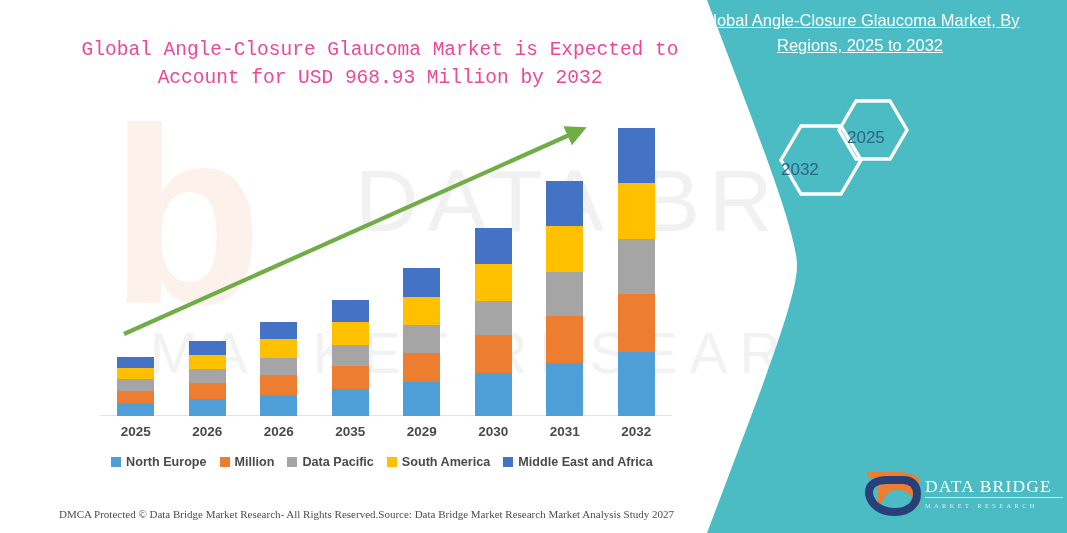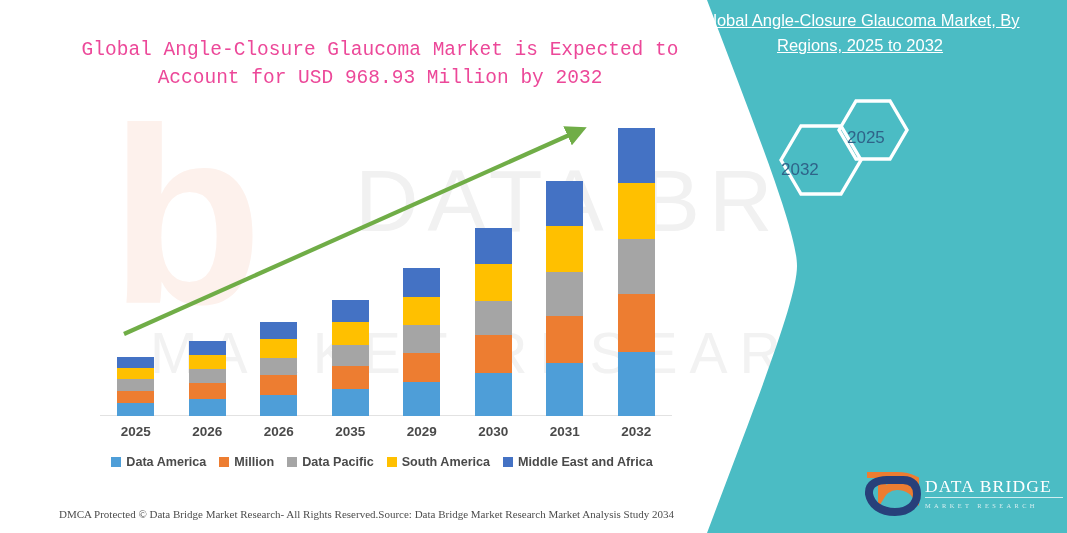--- a/index.html
+++ b/index.html
@@ -359,21 +359,21 @@
         <div class="x-label">2035</div>
         <div class="x-label">2029</div>
         <div class="x-label">2030</div>
         <div class="x-label">2031</div>
         <div class="x-label">2032</div>
       </div>
 
     <div class="legend" id="legend">
         <div class="legend-item">
           <span class="legend-swatch" style="background: rgb(78, 158, 216);"></span>
-          <span class="legend-label">Data America</span>
+          <span class="legend-label">North Europe</span>
         </div>
         <div class="legend-item">
           <span class="legend-swatch" style="background: rgb(237, 125, 49);"></span>
           <span class="legend-label">Million</span>
         </div>
         <div class="legend-item">
           <span class="legend-swatch" style="background: rgb(165, 165, 165);"></span>
           <span class="legend-label">Data Pacific</span>
         </div>
         <div class="legend-item">
@@ -381,21 +381,21 @@
           <span class="legend-label">South America</span>
         </div>
         <div class="legend-item">
           <span class="legend-swatch" style="background: rgb(68, 114, 196);"></span>
           <span class="legend-label">Middle East and Africa</span>
         </div>
       </div>
 
     <div class="footer">
       <span class="cr">DMCA Protected © Data Bridge Market Research- All Rights Reserved.</span>
-      <span class="src">Source: Data Bridge Market Research  Market Analysis Study 2034</span>
+      <span class="src">Source: Data Bridge Market Research  Market Analysis Study 2027</span>
     </div>
 
   </div>
 
   <div class="right-panel">
 
     <svg class="teal-shape" viewBox="0 0 400 533" preserveAspectRatio="none">
       <path d="M 400,0 L 400,533 L 40,533 C 90,400 130,300 130,266 C 130,232 90,132 40,0 Z" fill="#4bbcc4"></path>
     </svg>
 

